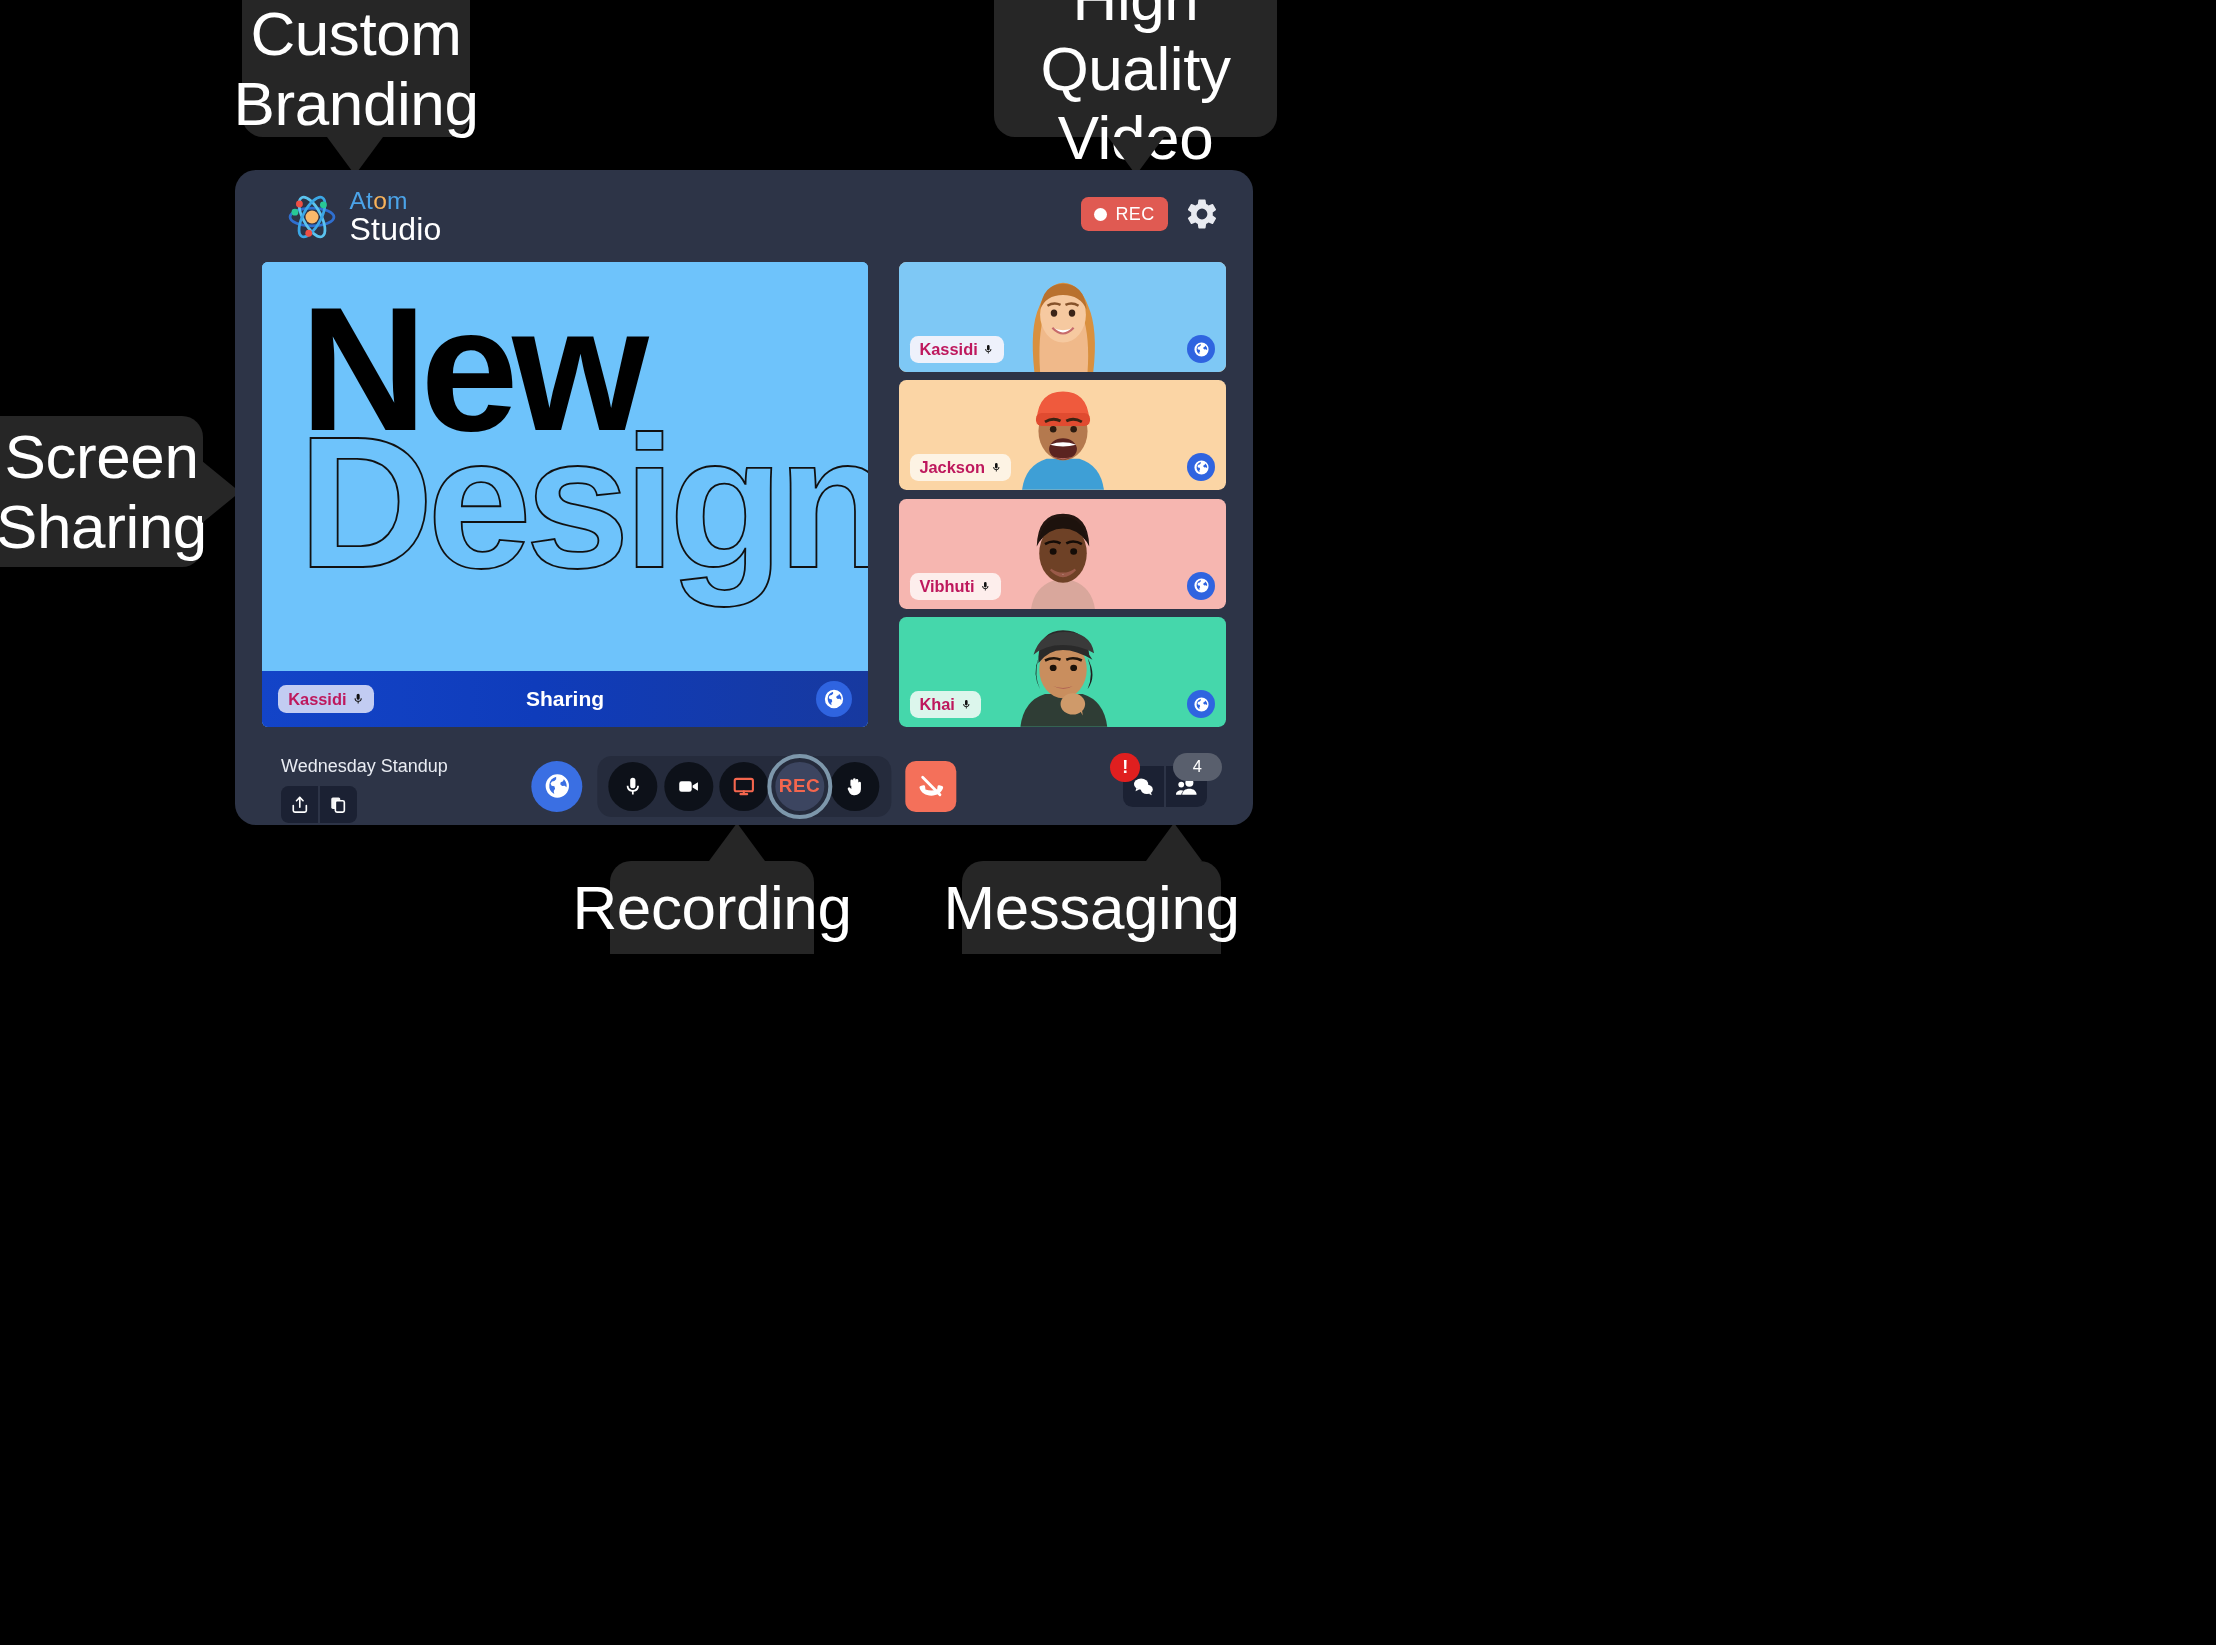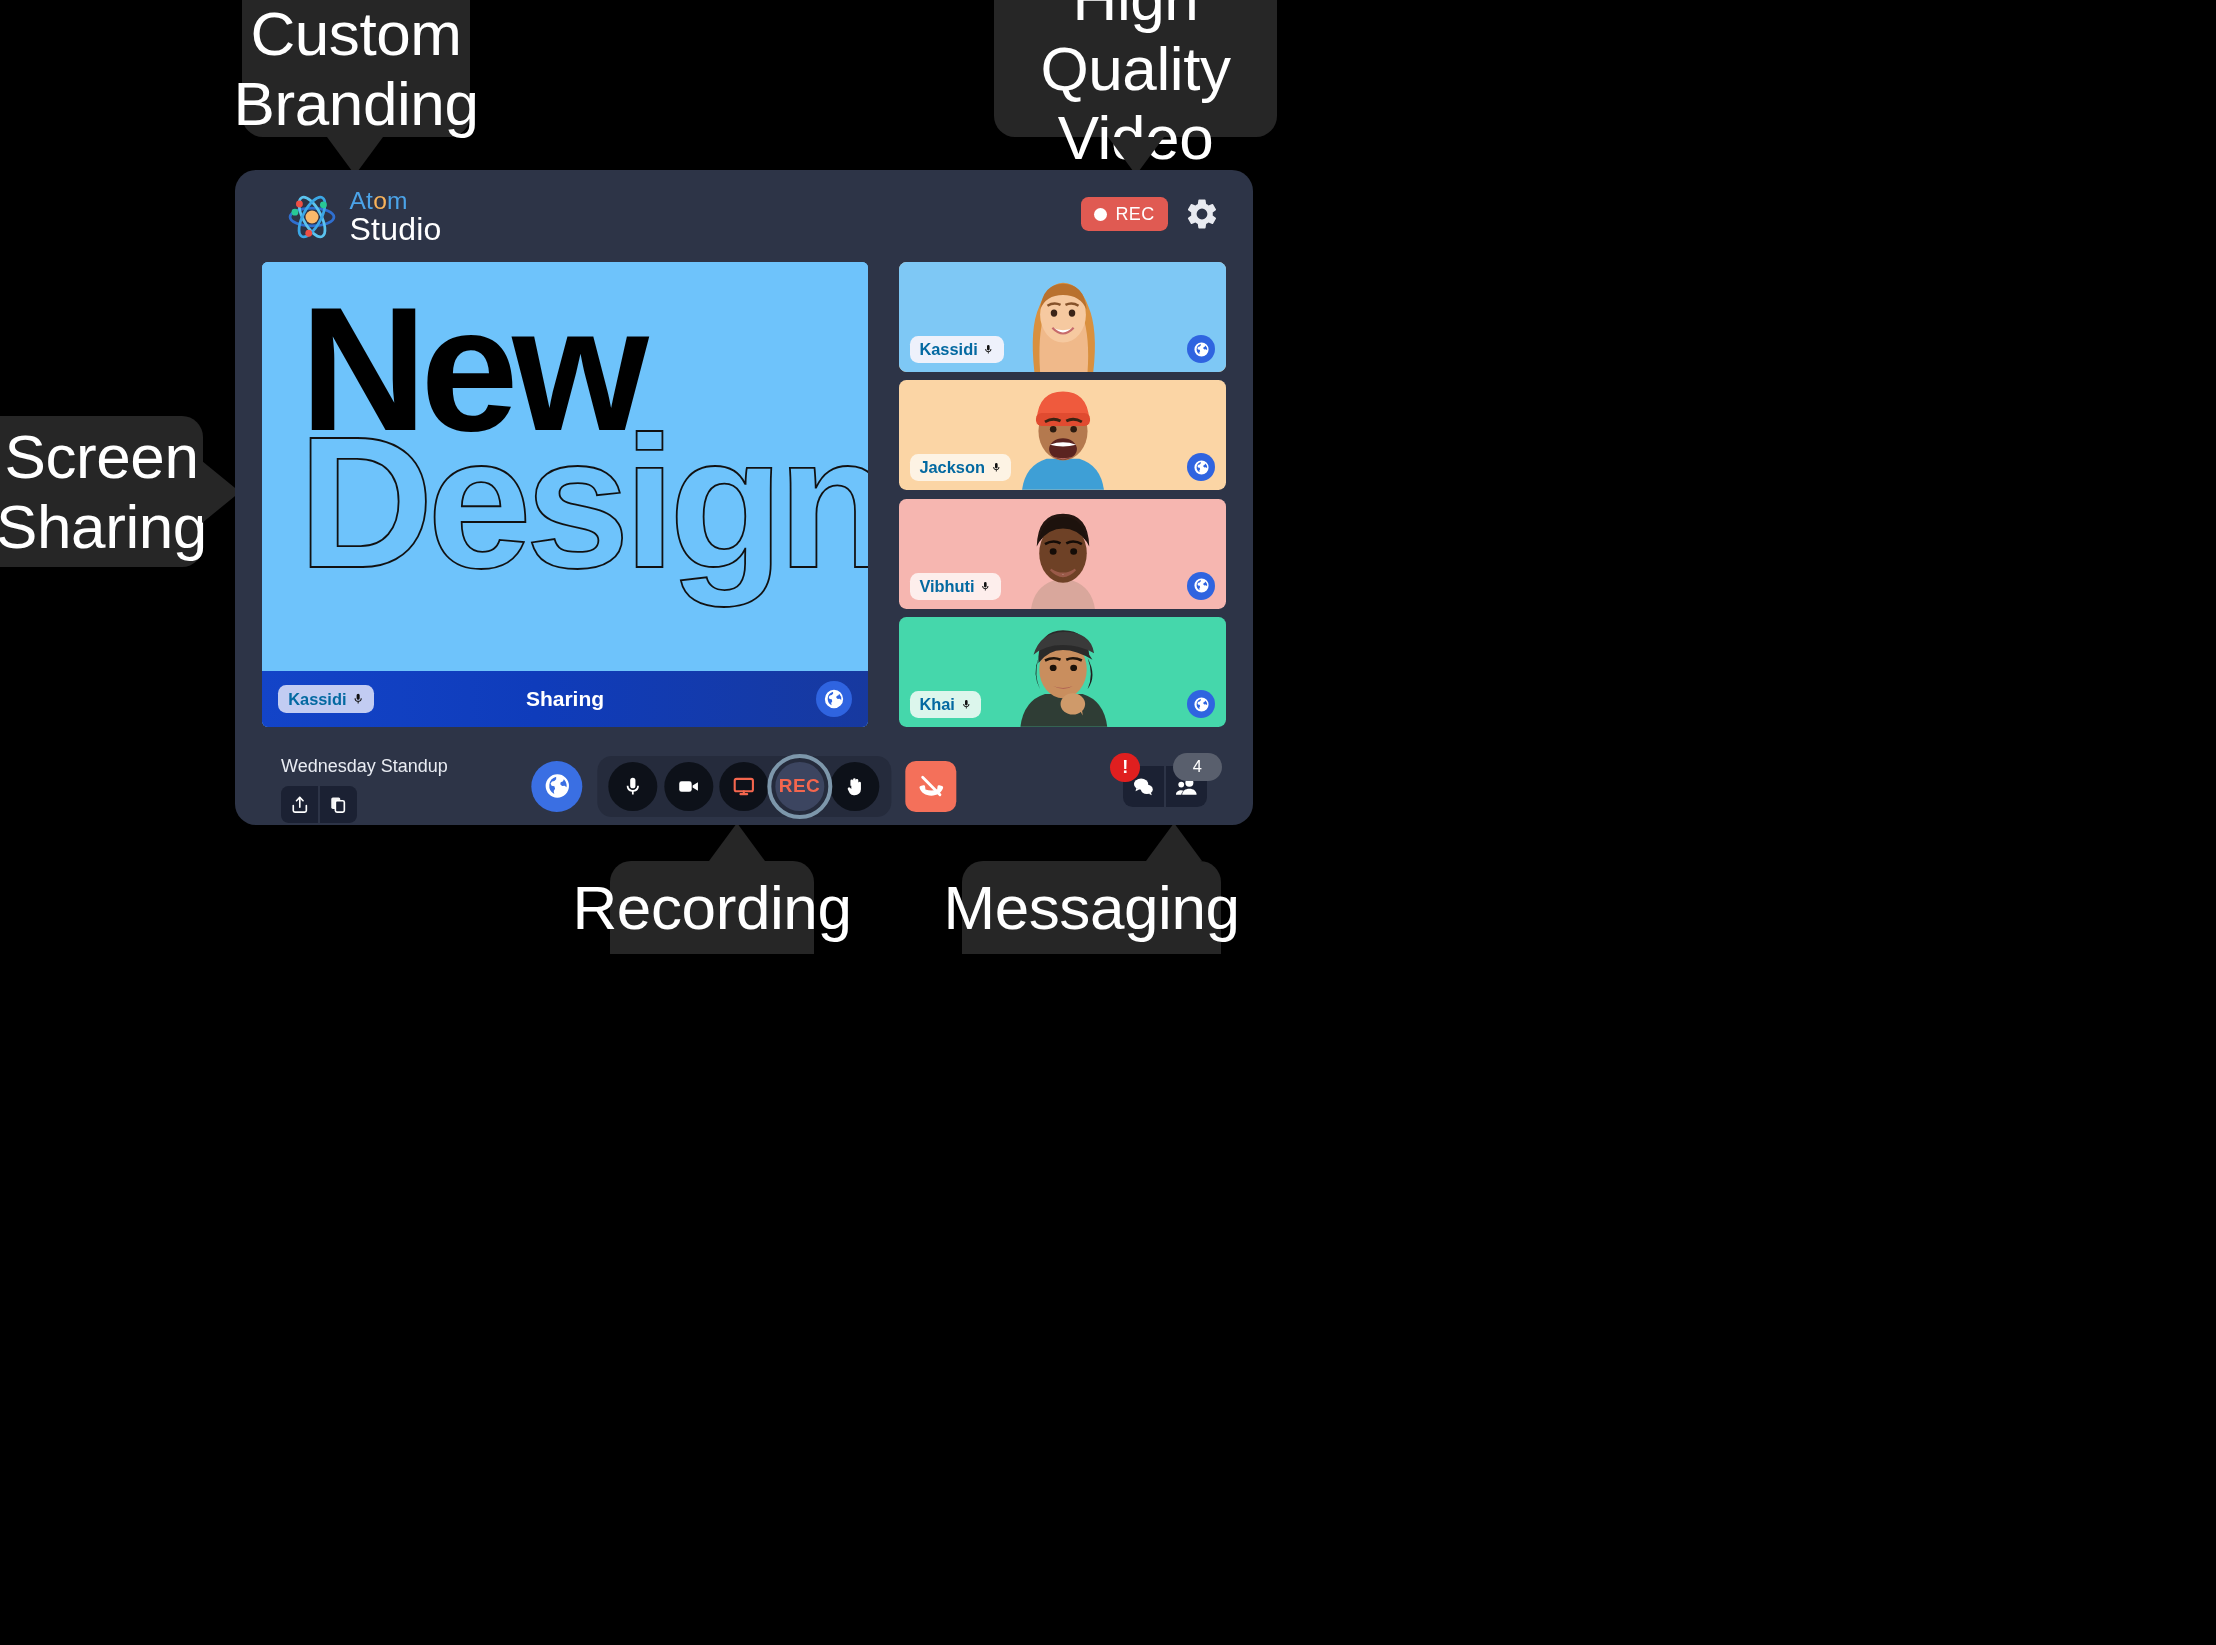--- a/index.html
+++ b/index.html
@@ -59,21 +59,21 @@
   #word-design{position:absolute;left:36px;top:146px;font-size:188px;font-weight:700;
                letter-spacing:-6.5px;line-height:1;color:transparent;
                -webkit-text-stroke:1.8px #111;}
   #stage-bar{position:absolute;left:0;bottom:0;width:100%;height:56px;
              background:linear-gradient(90deg,#1344c8 0%,#0f3cbb 45%,#17399f 100%);
              display:flex;align-items:center;}
   #stage-bar .share-label{position:absolute;left:0;right:0;text-align:center;
             color:#fff;font-size:21px;font-weight:700;}
 
   .nametag{display:inline-flex;align-items:center;gap:5.7px;border-radius:8.2px;
-           padding:4.1px 9.8px;font-size:16.4px;font-weight:600;color:#0369a1;}
+           padding:4.1px 9.8px;font-size:16.4px;font-weight:600;color:#be185d;}
   #stage-name{position:absolute;left:16.4px;background:#c2ccf2;}
   #stage-globe{position:absolute;right:16.4px;width:36px;height:36px;border-radius:50%;
                background:#2f64e0;display:flex;align-items:center;justify-content:center;}
 
   
   #rail{position:absolute;right:27px;top:92px;width:327px;height:465px;
         display:flex;flex-direction:column;gap:8.2px;}
   .tile{position:relative;flex:1;border-radius:7.4px;overflow:hidden;}
   .tile.active{outline:1.6px solid #e8c08a;outline-offset:-1.6px;}
   .tile .bg{position:absolute;inset:0;}

